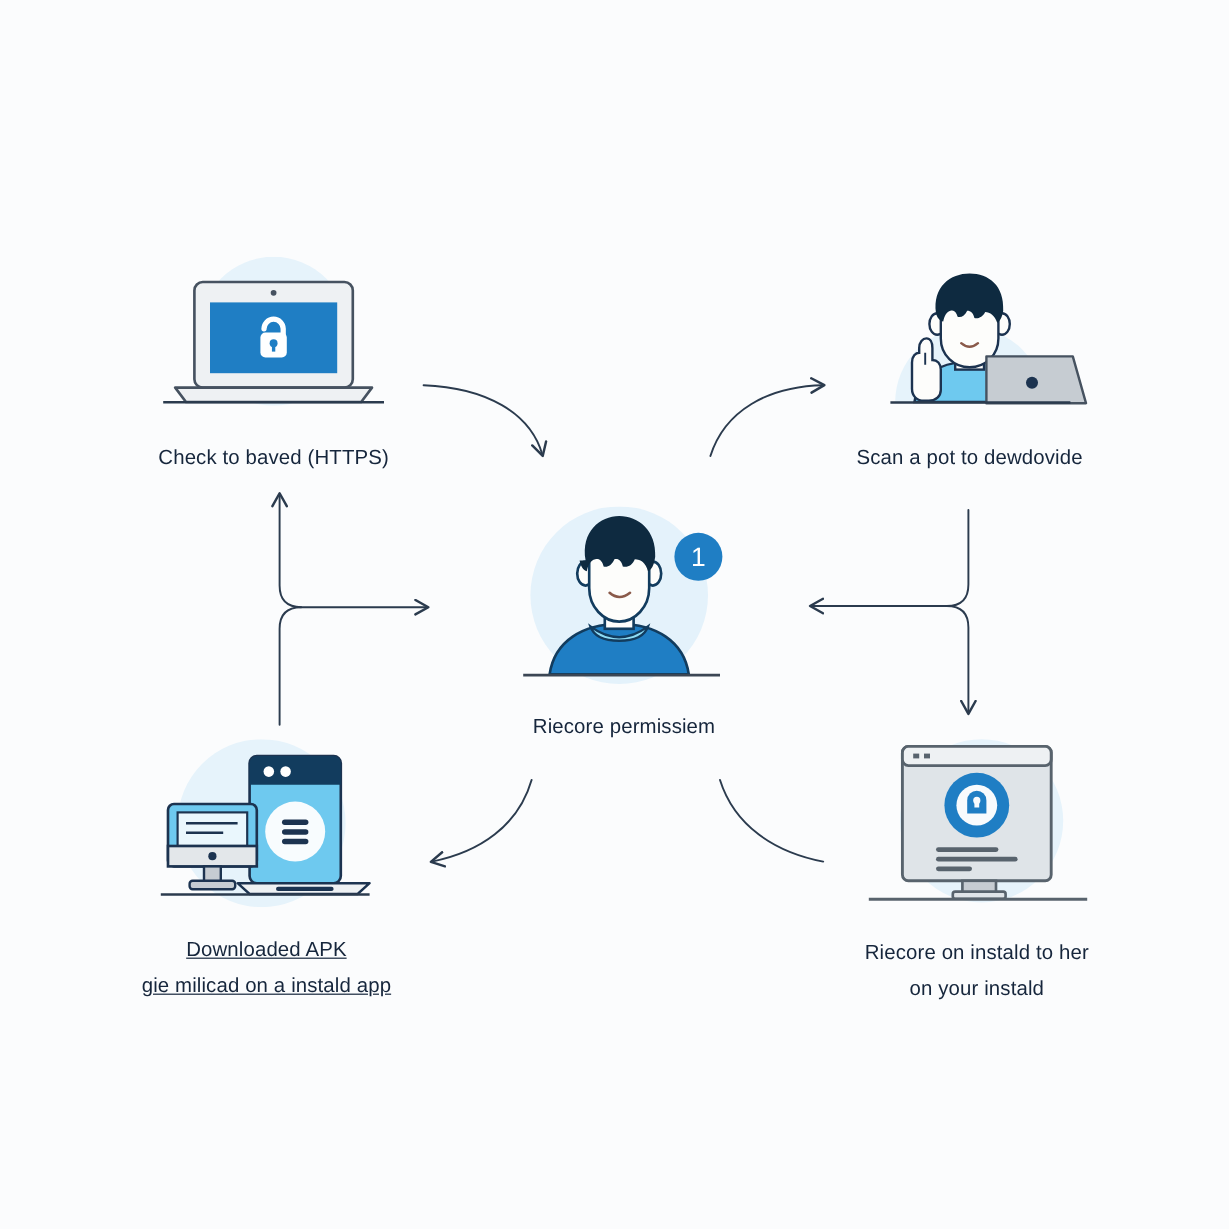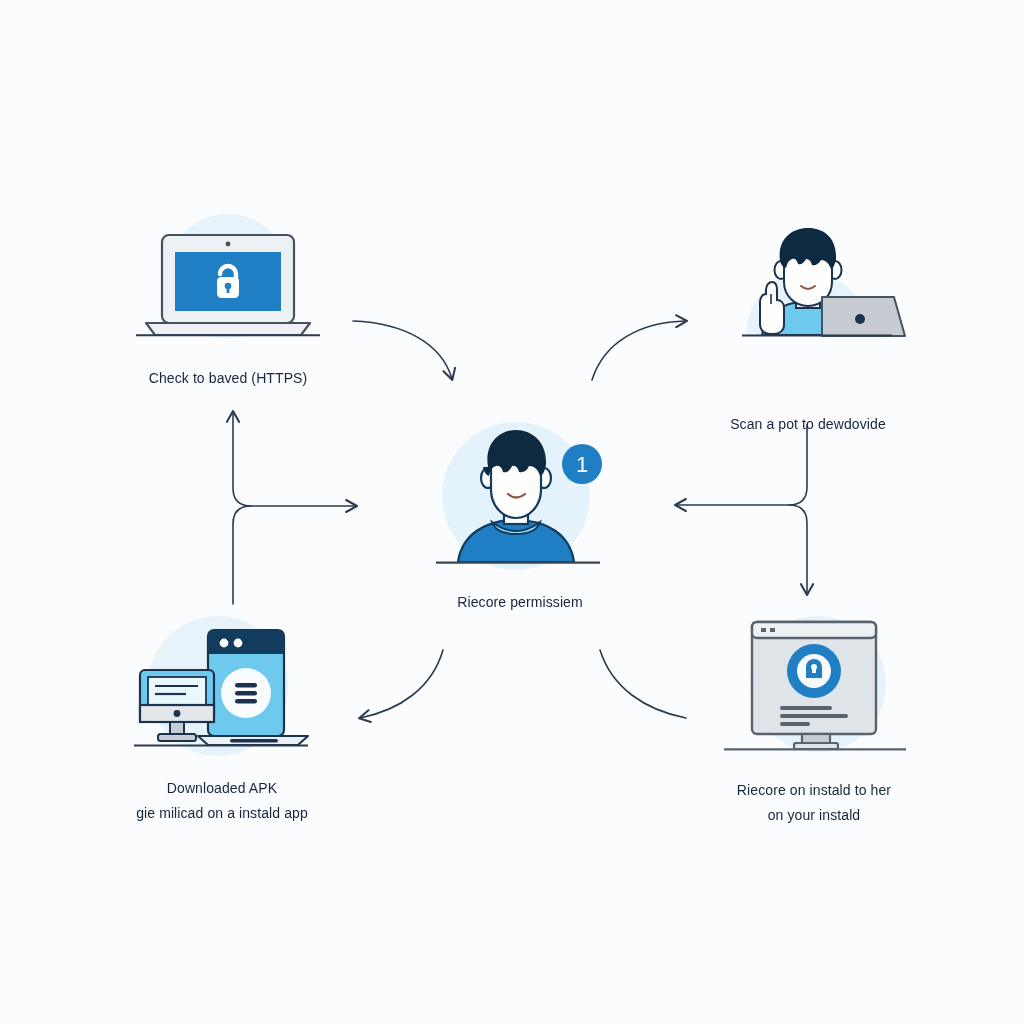--- a/index.html
+++ b/index.html
@@ -27,38 +27,38 @@
     flex-direction: column;
     align-items: center;
   }
   .art {
     position: relative;
     display: block;
   }
   .caption {
     text-align: center;
     color: #16263c;
-    font-size: 14px;
+    font-size: 17px;
     line-height: 1.78;
     letter-spacing: 0.1px;
     white-space: nowrap;
   }
   .caption .ln { display: block; }
 
   
   #node-https   { left: 120px; top: 214px; width: 216px; }
-  #node-scan    { left: 700px; top: 214px; width: 216px; gap: 46px; }
+  #node-scan    { left: 700px; top: 214px; width: 216px; }
   #node-perm    { left: 412px; top: 422px; width: 216px; }
   #node-apk     { left: 114px; top: 616px; width: 216px; }
   #node-install { left: 706px; top: 610px; width: 216px; }
 
   #node-https  .caption { margin-top: 18px; }
   #node-scan   .caption { margin-top: 18px; }
   #node-perm   .caption { margin-top: 16px; }
-  #node-apk    .caption { margin-top: 16px; }
+  #node-apk    .caption { margin-top: 16px; text-decoration: underline; }
   #node-install .caption { margin-top: 18px; }
 </style>
 </head>
 <body>
 
 <svg class="arrows" viewBox="0 0 1024 1024" fill="none">
   <defs>
     <marker id="ah" viewBox="0 0 12 12" refX="9.2" refY="6" markerWidth="9" markerHeight="9" orient="auto-start-reverse">
       <path d="M1 1 L10 6 L1 11" stroke="#2b3b4e" stroke-width="1.7" fill="none" stroke-linecap="round" stroke-linejoin="round"></path>
     </marker>

